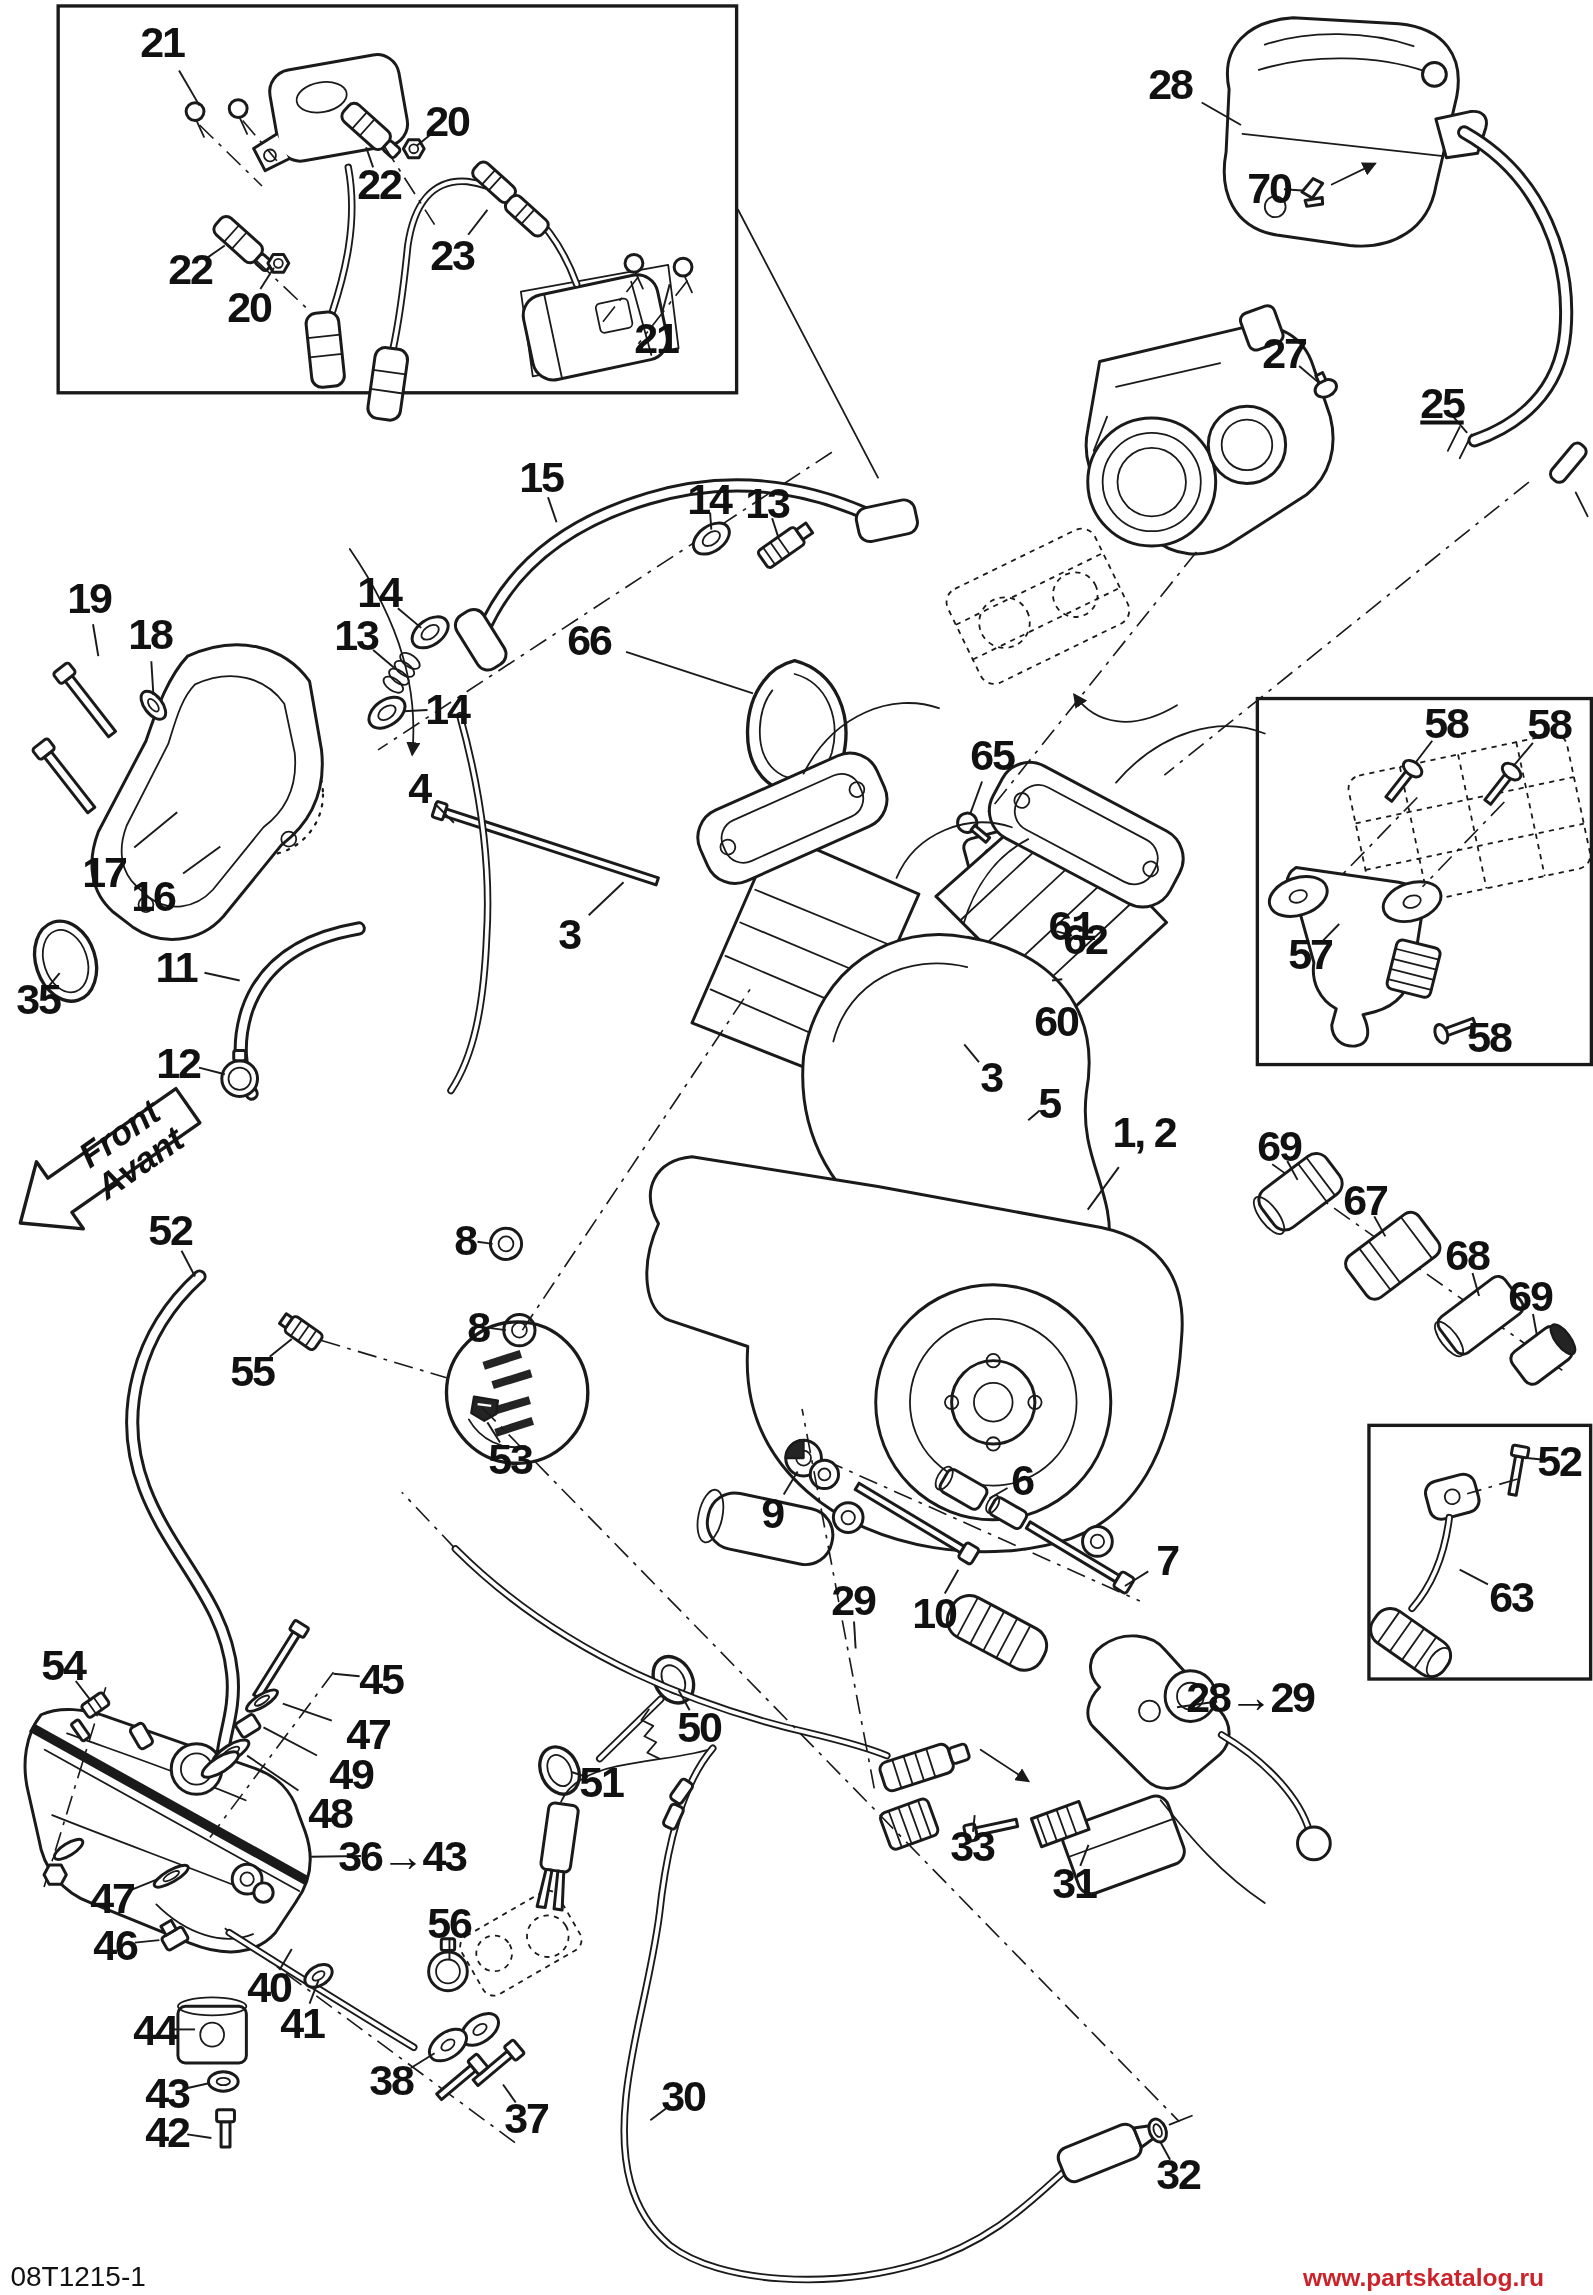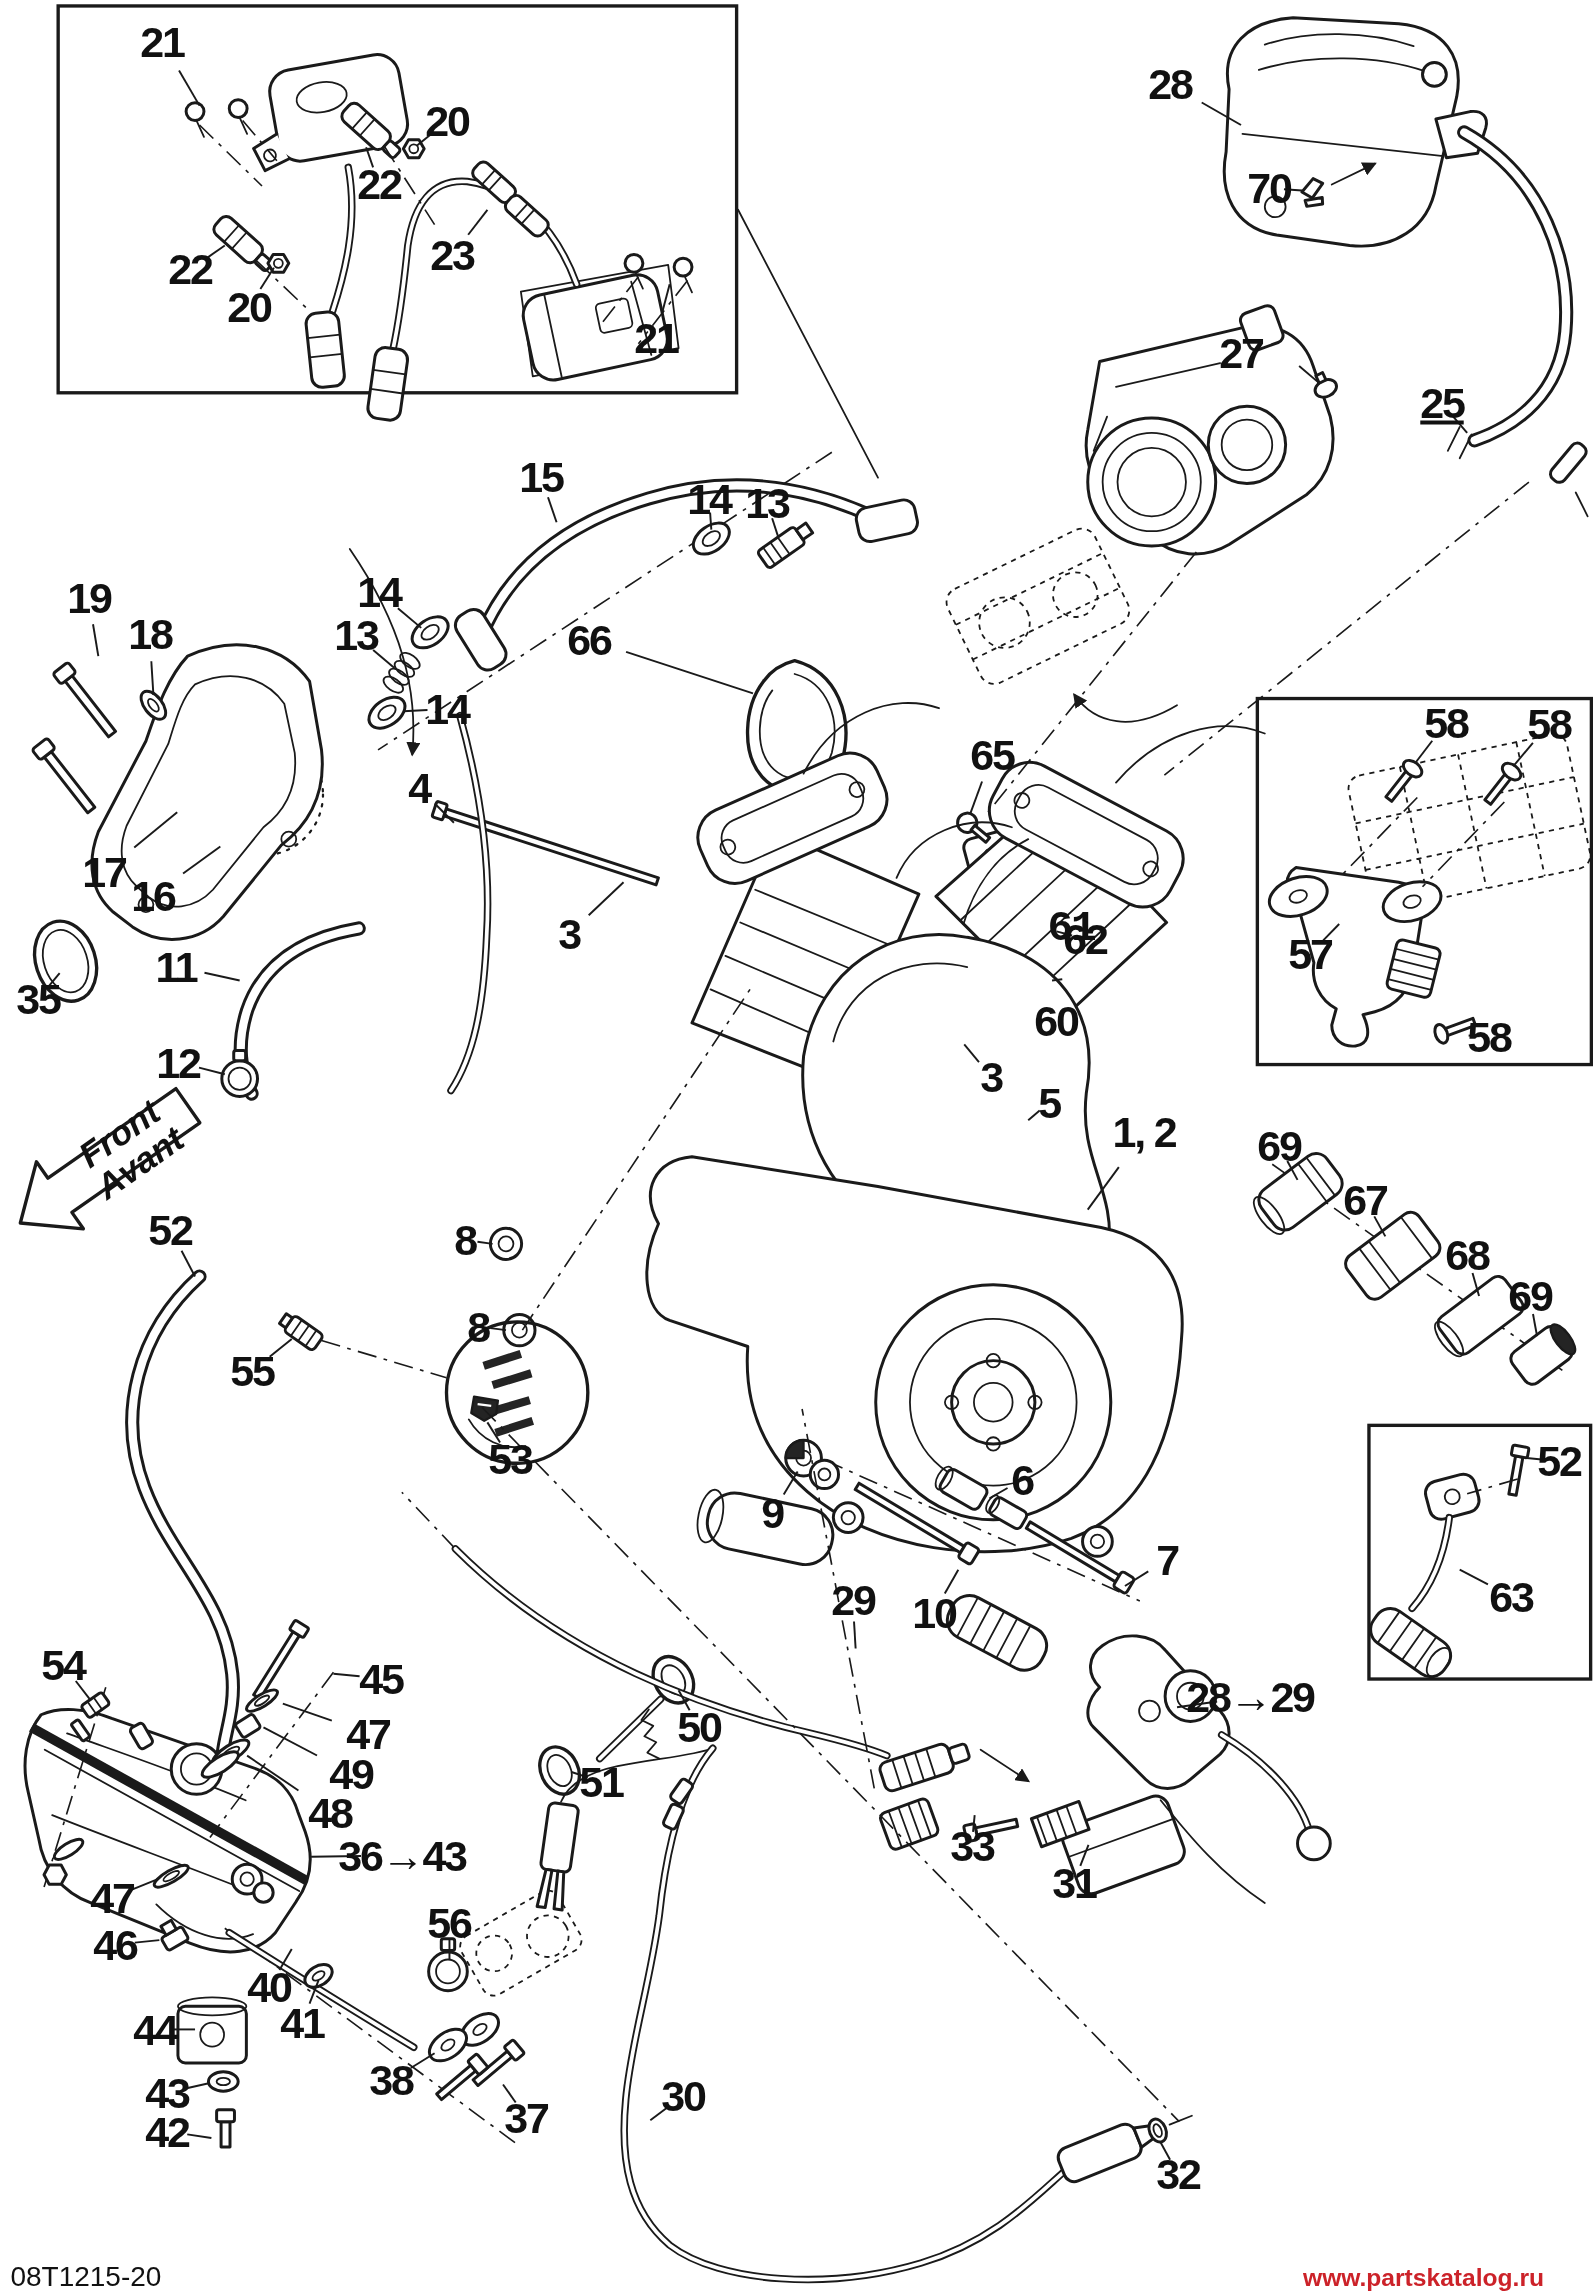--- a/index.html
+++ b/index.html
@@ -718,21 +718,21 @@
 <div id="callouts">
       <div class="co" style="left: 162px; top: 42px;">21</div>
       <div class="co" style="left: 447px; top: 121px;">20</div>
       <div class="co" style="left: 379px; top: 184px;">22</div>
       <div class="co" style="left: 452px; top: 255px;">23</div>
       <div class="co" style="left: 190px; top: 269px;">22</div>
       <div class="co" style="left: 249px; top: 307px;">20</div>
       <div class="co" style="left: 656px; top: 338px;">21</div>
       <div class="co" style="left: 1170px; top: 84px;">28</div>
       <div class="co" style="left: 1269px; top: 188px;">70</div>
-      <div class="co" style="left: 1241px; top: 353px; text-align: center;">27</div>
+      <div class="co" style="left: 1284px; top: 353px; text-align: center;">27</div>
       <div class="co" style="left: 1442px; top: 403px; text-decoration: underline;">25</div>
       <div class="co" style="left: 541px; top: 477px;">15</div>
       <div class="co" style="left: 709px; top: 499px;">14</div>
       <div class="co" style="left: 767px; top: 503px;">13</div>
       <div class="co" style="left: 89px; top: 598px;">19</div>
       <div class="co" style="left: 150px; top: 634px;">18</div>
       <div class="co" style="left: 379px; top: 592px;">14</div>
       <div class="co" style="left: 356px; top: 635px;">13</div>
       <div class="co" style="left: 589px; top: 640px;">66</div>
       <div class="co" style="left: 447px; top: 709px;">14</div>
@@ -789,17 +789,17 @@
       <div class="co" style="left: 167px; top: 2132px;">42</div>
       <div class="co" style="left: 391px; top: 2080px;">38</div>
       <div class="co" style="left: 526px; top: 2118px;">37</div>
       <div class="co" style="left: 683px; top: 2096px;">30</div>
       <div class="co" style="left: 972px; top: 1846px;">33</div>
       <div class="co" style="left: 1074px; top: 1883px;">31</div>
       <div class="co" style="left: 1178px; top: 2174px;">32</div>
     </div>
 
 
-<div class="docnum">08T1215-20</div>
+<div class="docnum">08T1215-1</div>
 <div class="watermark" style="color: rgb(204, 34, 41);">www.partskatalog.ru</div>
 
 </div>
 
 
 </body></html>

